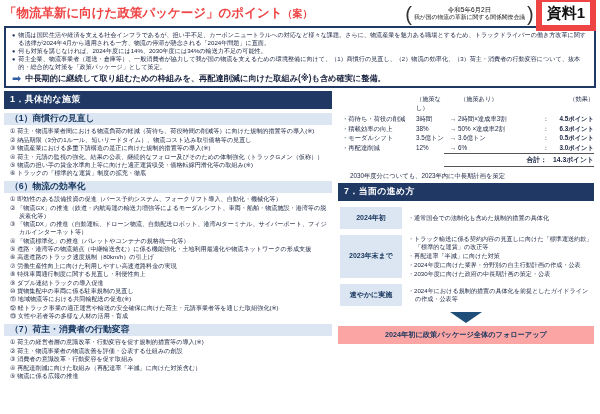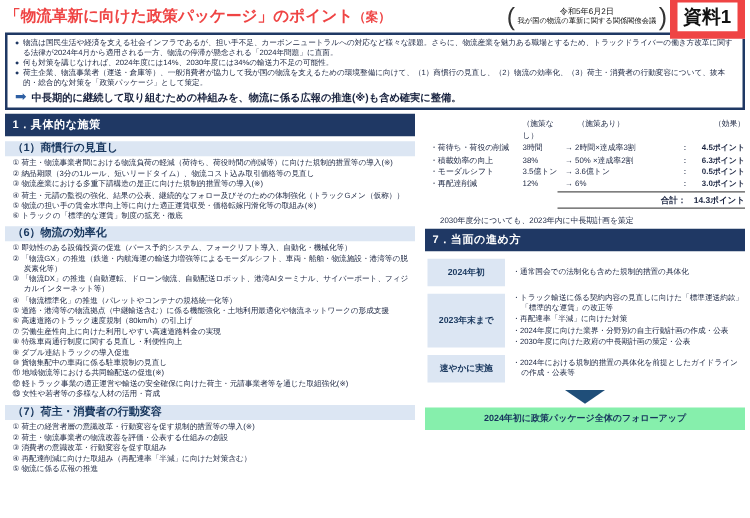--- a/index.html
+++ b/index.html
@@ -29,21 +29,21 @@
   
   .intro-box{
     border:2px solid #1f3864;background:#fff;padding:3px 6px 2px 6px;margin-top:1px;
   }
   .bullet-row{display:flex;gap:3px;font-size:6.1px;line-height:1.32;color:#1a2440;}
   .bullet-glyph{color:#1f3864;font-size:5.5px;line-height:1.5;flex:0 0 auto;}
   .arrow-row{display:flex;align-items:center;gap:4px;margin-top:2px;}
   .arrow-glyph{color:#2e5fa3;font-size:11px;line-height:1;flex:0 0 auto;}
   .arrow-text{font-size:8.2px;font-weight:bold;color:#1a2440;}
   
-  .columns{display:flex;gap:6px;margin-top:3px;justify-content:space-between;}
+  .columns{display:flex;gap:6px;margin-top:3px;}
   .col-left{width:328px;flex:0 0 auto;}
   .col-right{width:256px;flex:0 0 auto;}
   .sec-header{
     background:#1f3864;color:#fff;font-weight:bold;font-size:8.8px;
     padding:3px 6px;letter-spacing:.5px;
   }
   .sub-header{
     background:#dce6f3;color:#17365d;font-weight:bold;font-size:8.8px;
     padding:0 6px;margin-top:4px;
   }
@@ -75,21 +75,21 @@
     display:flex;align-items:center;justify-content:center;text-align:center;padding:6px 2px;
   }
   .phase-items{display:flex;flex-direction:column;justify-content:center;gap:1px;}
   .phase-item{font-size:6.1px;line-height:1.3;color:#1a2440;padding-left:7px;text-indent:-7px;}
   .down-arrow{
     width:0;height:0;margin:1px auto 3px auto;
     border-left:16px solid transparent;border-right:16px solid transparent;
     border-top:11px solid #1f4e79;
   }
   .followup-band{
-    background:#86efac;color:#17365d;font-weight:bold;font-size:7.2px;
+    background:#fca5a5;color:#17365d;font-weight:bold;font-size:7.2px;
     text-align:center;padding:4px 2px;
   }
 </style>
 </head>
 <body>
 
 <div class="page">
 
   <div class="titlebar">
     <div class="title-main">
@@ -114,21 +114,21 @@
     <div class="bullet-row">
       <span class="bullet-glyph">●</span>
       <span>何も対策を講じなければ、2024年度には14%、2030年度には34%の輸送力不足の可能性。</span>
     </div>
     <div class="bullet-row">
       <span class="bullet-glyph">●</span>
       <span>荷主企業、物流事業者（運送・倉庫等）、一般消費者が協力して我が国の物流を支えるための環境整備に向けて、（1）商慣行の見直し、（2）物流の効率化、（3）荷主・消費者の行動変容について、抜本的・総合的な対策を「政策パッケージ」として策定。</span>
     </div>
     <div class="arrow-row">
       <span class="arrow-glyph">➡</span>
-      <span class="arrow-text">中長期的に継続して取り組むための枠組みを、物流に係る広報の推進(※)も含め確実に整備。</span>
+      <span class="arrow-text">中長期的に継続して取り組むための枠組みを、再配達削減に向けた取組み(※)も含め確実に整備。</span>
     </div>
   </div>
 
   <div class="columns">
 
     <div class="col-left">
       <div class="sec-header">1．具体的な施策</div>
 
       <div class="sub-header">（1）商慣行の見直し</div>
       <ul class="item-list">

